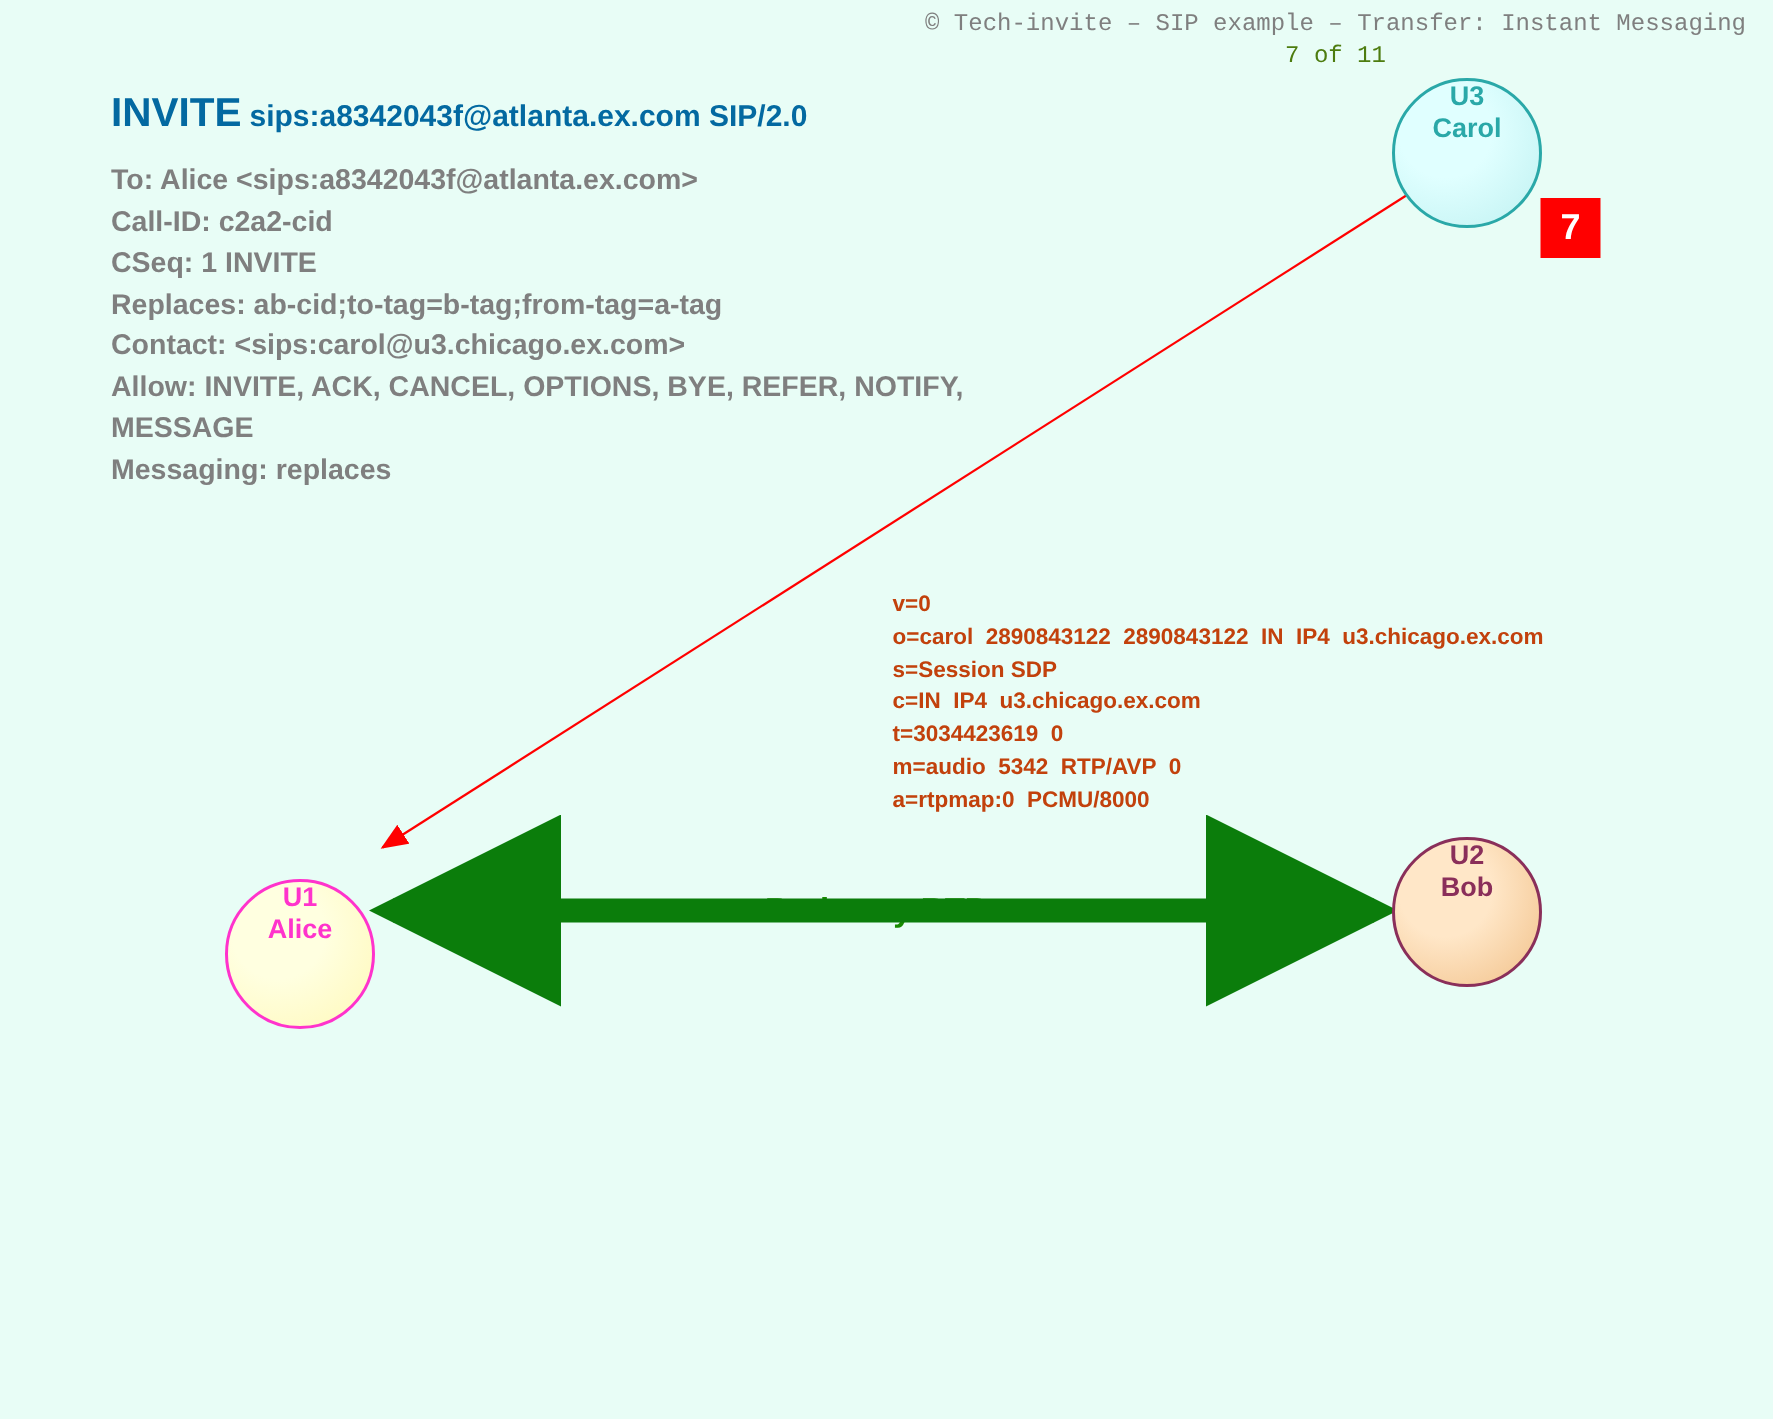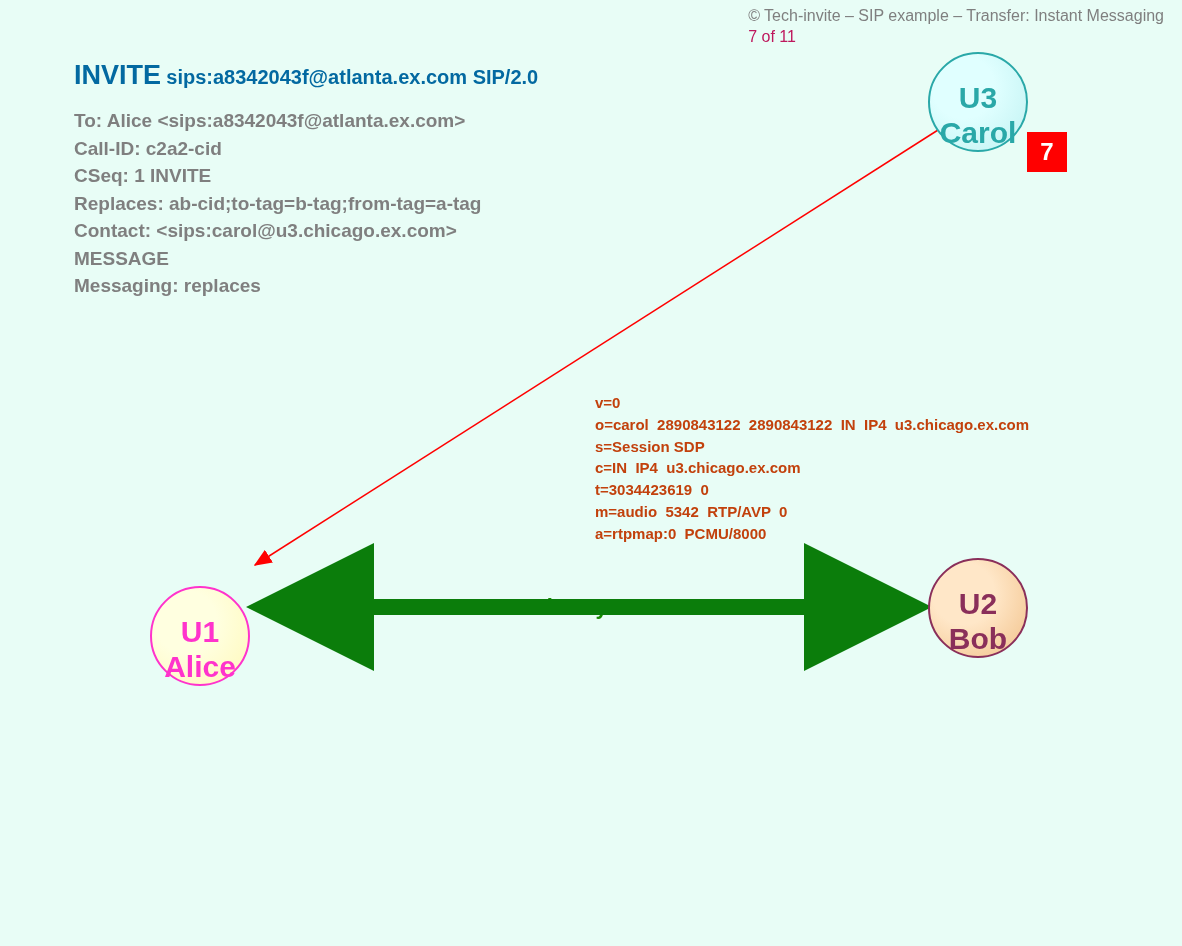--- a/index.html
+++ b/index.html
@@ -1,25 +1,25 @@
 <!DOCTYPE html>
 <html><head>
 <meta charset="utf-8">
 <style>
   html,body{margin:0;padding:0;width:1182px;height:946px;background:#e8fdf6;font-family:Arial,Helvetica,sans-serif;overflow:hidden}
   .stage{position:relative;width:1182px;height:946px}
-  .attribution{position:absolute;top:6px;right:18px;color:#7f7f7f;font-family:Liberation Sans, sans-serif;font-size:16px;text-align:left;line-height:1.3}
-  .attribution .pg{color:#be185d}
+  .attribution{position:absolute;top:6px;right:18px;color:#7f7f7f;font-family:Liberation Mono, monospace;font-size:16px;text-align:center;line-height:1.3}
+  .attribution .pg{color:#4d7c0f}
   .msgblock{position:absolute;left:74px;top:56px;color:#7f7f7f;font-size:19px;line-height:1.45;font-weight:bold}
   .msgblock .reqline{color:#0369a1;margin-bottom:12px}
   .msgblock .reqline .method{font-size:27px;font-weight:bold}
   .msgblock .reqline .uri{font-size:20px;font-weight:bold}
   .sdp{position:absolute;left:595px;top:392px;color:#c2410c;font-size:15px;font-weight:bold;line-height:1.45;white-space:pre}
   .rtp-label{position:absolute;left:510px;top:594px;color:#188a00;font-size:22px;font-weight:bold}
-  .node{position:absolute;width:96px;height:96px;border-radius:50%;display:flex;flex-direction:column;align-items:center;justify-content:flex-end;font-size:30px;font-weight:bold;line-height:1.15}
+  .node{position:absolute;width:96px;height:96px;border-radius:50%;display:flex;flex-direction:column;align-items:center;justify-content:flex-start;font-size:18px;font-weight:bold;line-height:1.15}
   .node.u1{left:150px;top:586px;background:radial-gradient(circle at 35% 35%,#ffffe0 35%,#fff8b8 100%);border:2px solid #ff33cc;color:#ff33cc}
   .node.u2{left:928px;top:558px;background:radial-gradient(circle at 35% 35%,#ffe7c8 35%,#f1c088 100%);border:2px solid #8a2f5a;color:#8a2f5a}
   .node.u3{left:928px;top:52px;background:radial-gradient(circle at 35% 35%,#e0ffff 35%,#bff1f1 100%);border:2px solid #2aa8a8;color:#2aa8a8}
   .step-badge{position:absolute;left:1027px;top:132px;width:40px;height:40px;background:#ff0000;color:#ffffff;font-size:24px;font-weight:bold;display:flex;align-items:center;justify-content:center}
   svg.overlay{position:absolute;left:0;top:0;width:1182px;height:946px;pointer-events:none}
 </style>
 </head>
 <body>
 
 <div class="stage">
@@ -32,20 +32,21 @@
   <div class="msgblock">
     <div class="reqline">
       <span class="method">INVITE</span>
       <span class="uri">sips:a8342043f@atlanta.ex.com SIP/2.0</span>
     </div>
     <div>To: Alice &lt;sips:a8342043f@atlanta.ex.com&gt;</div>
     <div>Call-ID: c2a2-cid</div>
     <div>CSeq: 1 INVITE</div>
     <div>Replaces: ab-cid;to-tag=b-tag;from-tag=a-tag</div>
     <div>Contact: &lt;sips:carol@u3.chicago.ex.com&gt;</div>
+    <div>Allow: INVITE, ACK, CANCEL, OPTIONS, BYE, REFER, NOTIFY,</div>
     <div> MESSAGE</div>
     <div>Messaging: replaces</div>
   </div>
 
   <div class="sdp"><span>v=0</span>
 <span>o=carol  2890843122  2890843122  IN  IP4  u3.chicago.ex.com</span>
 <span>s=Session SDP</span>
 <span>c=IN  IP4  u3.chicago.ex.com</span>
 <span>t=3034423619  0</span>
 <span>m=audio  5342  RTP/AVP  0</span>

